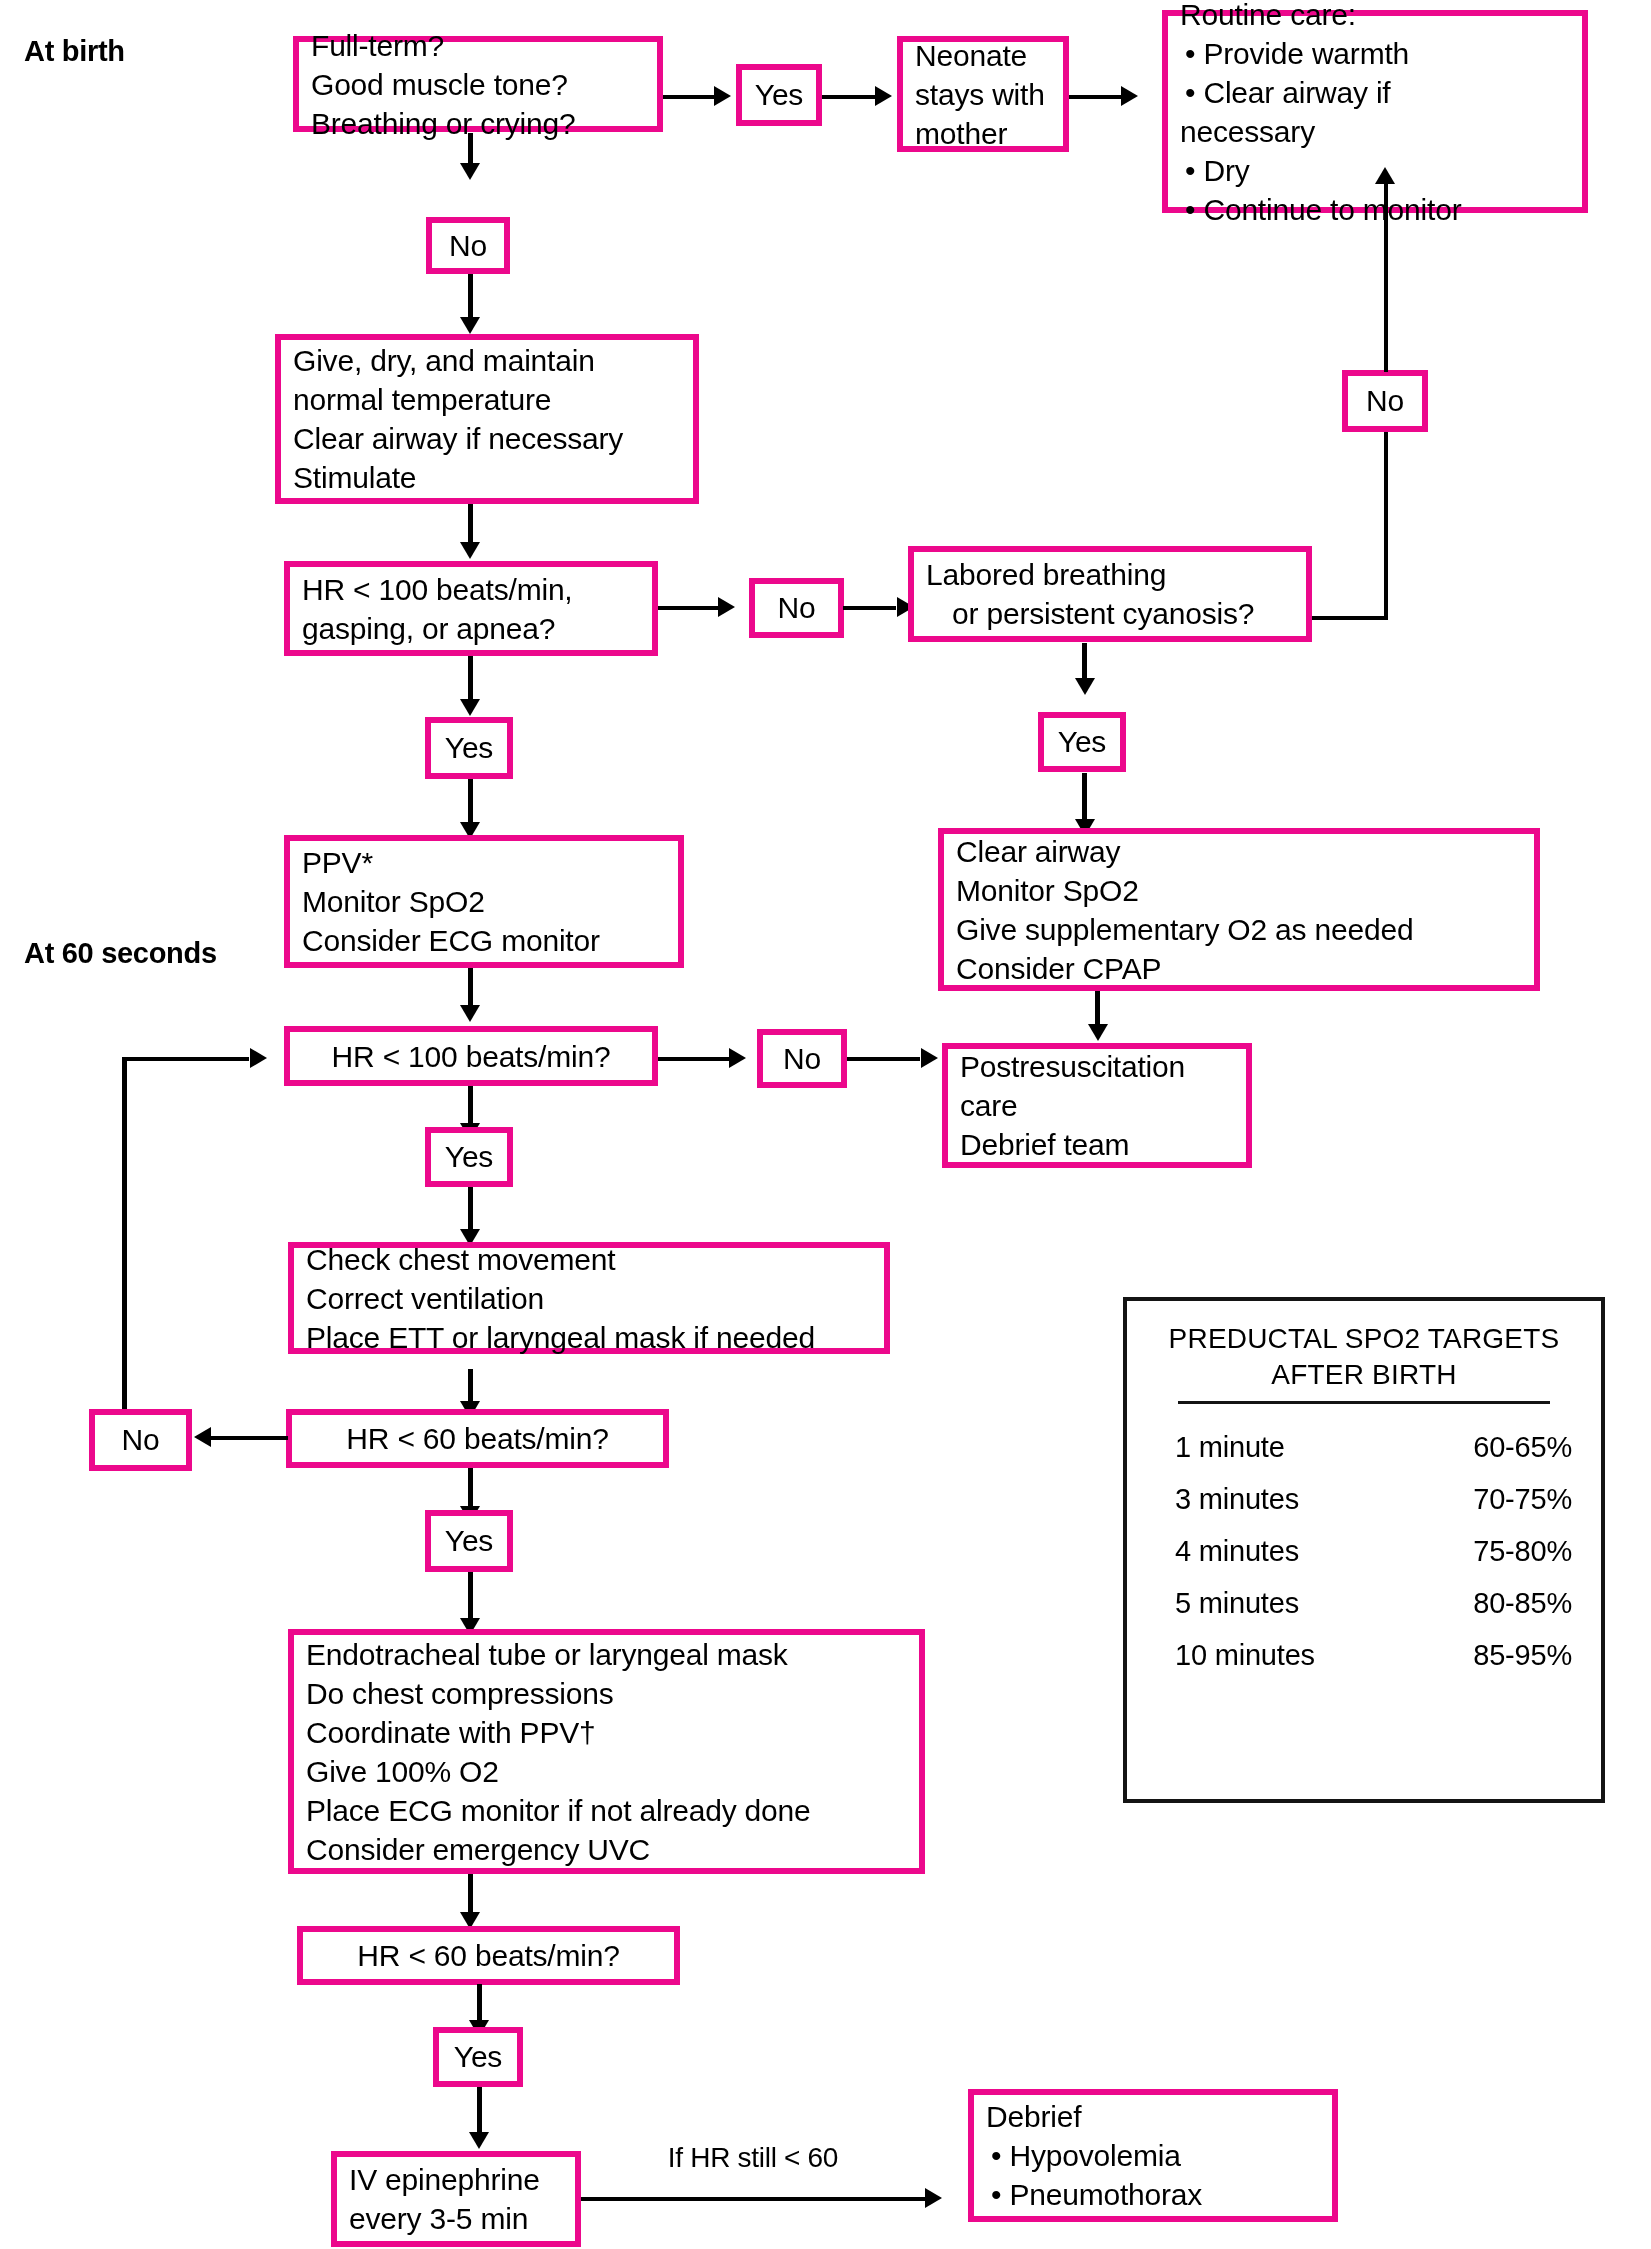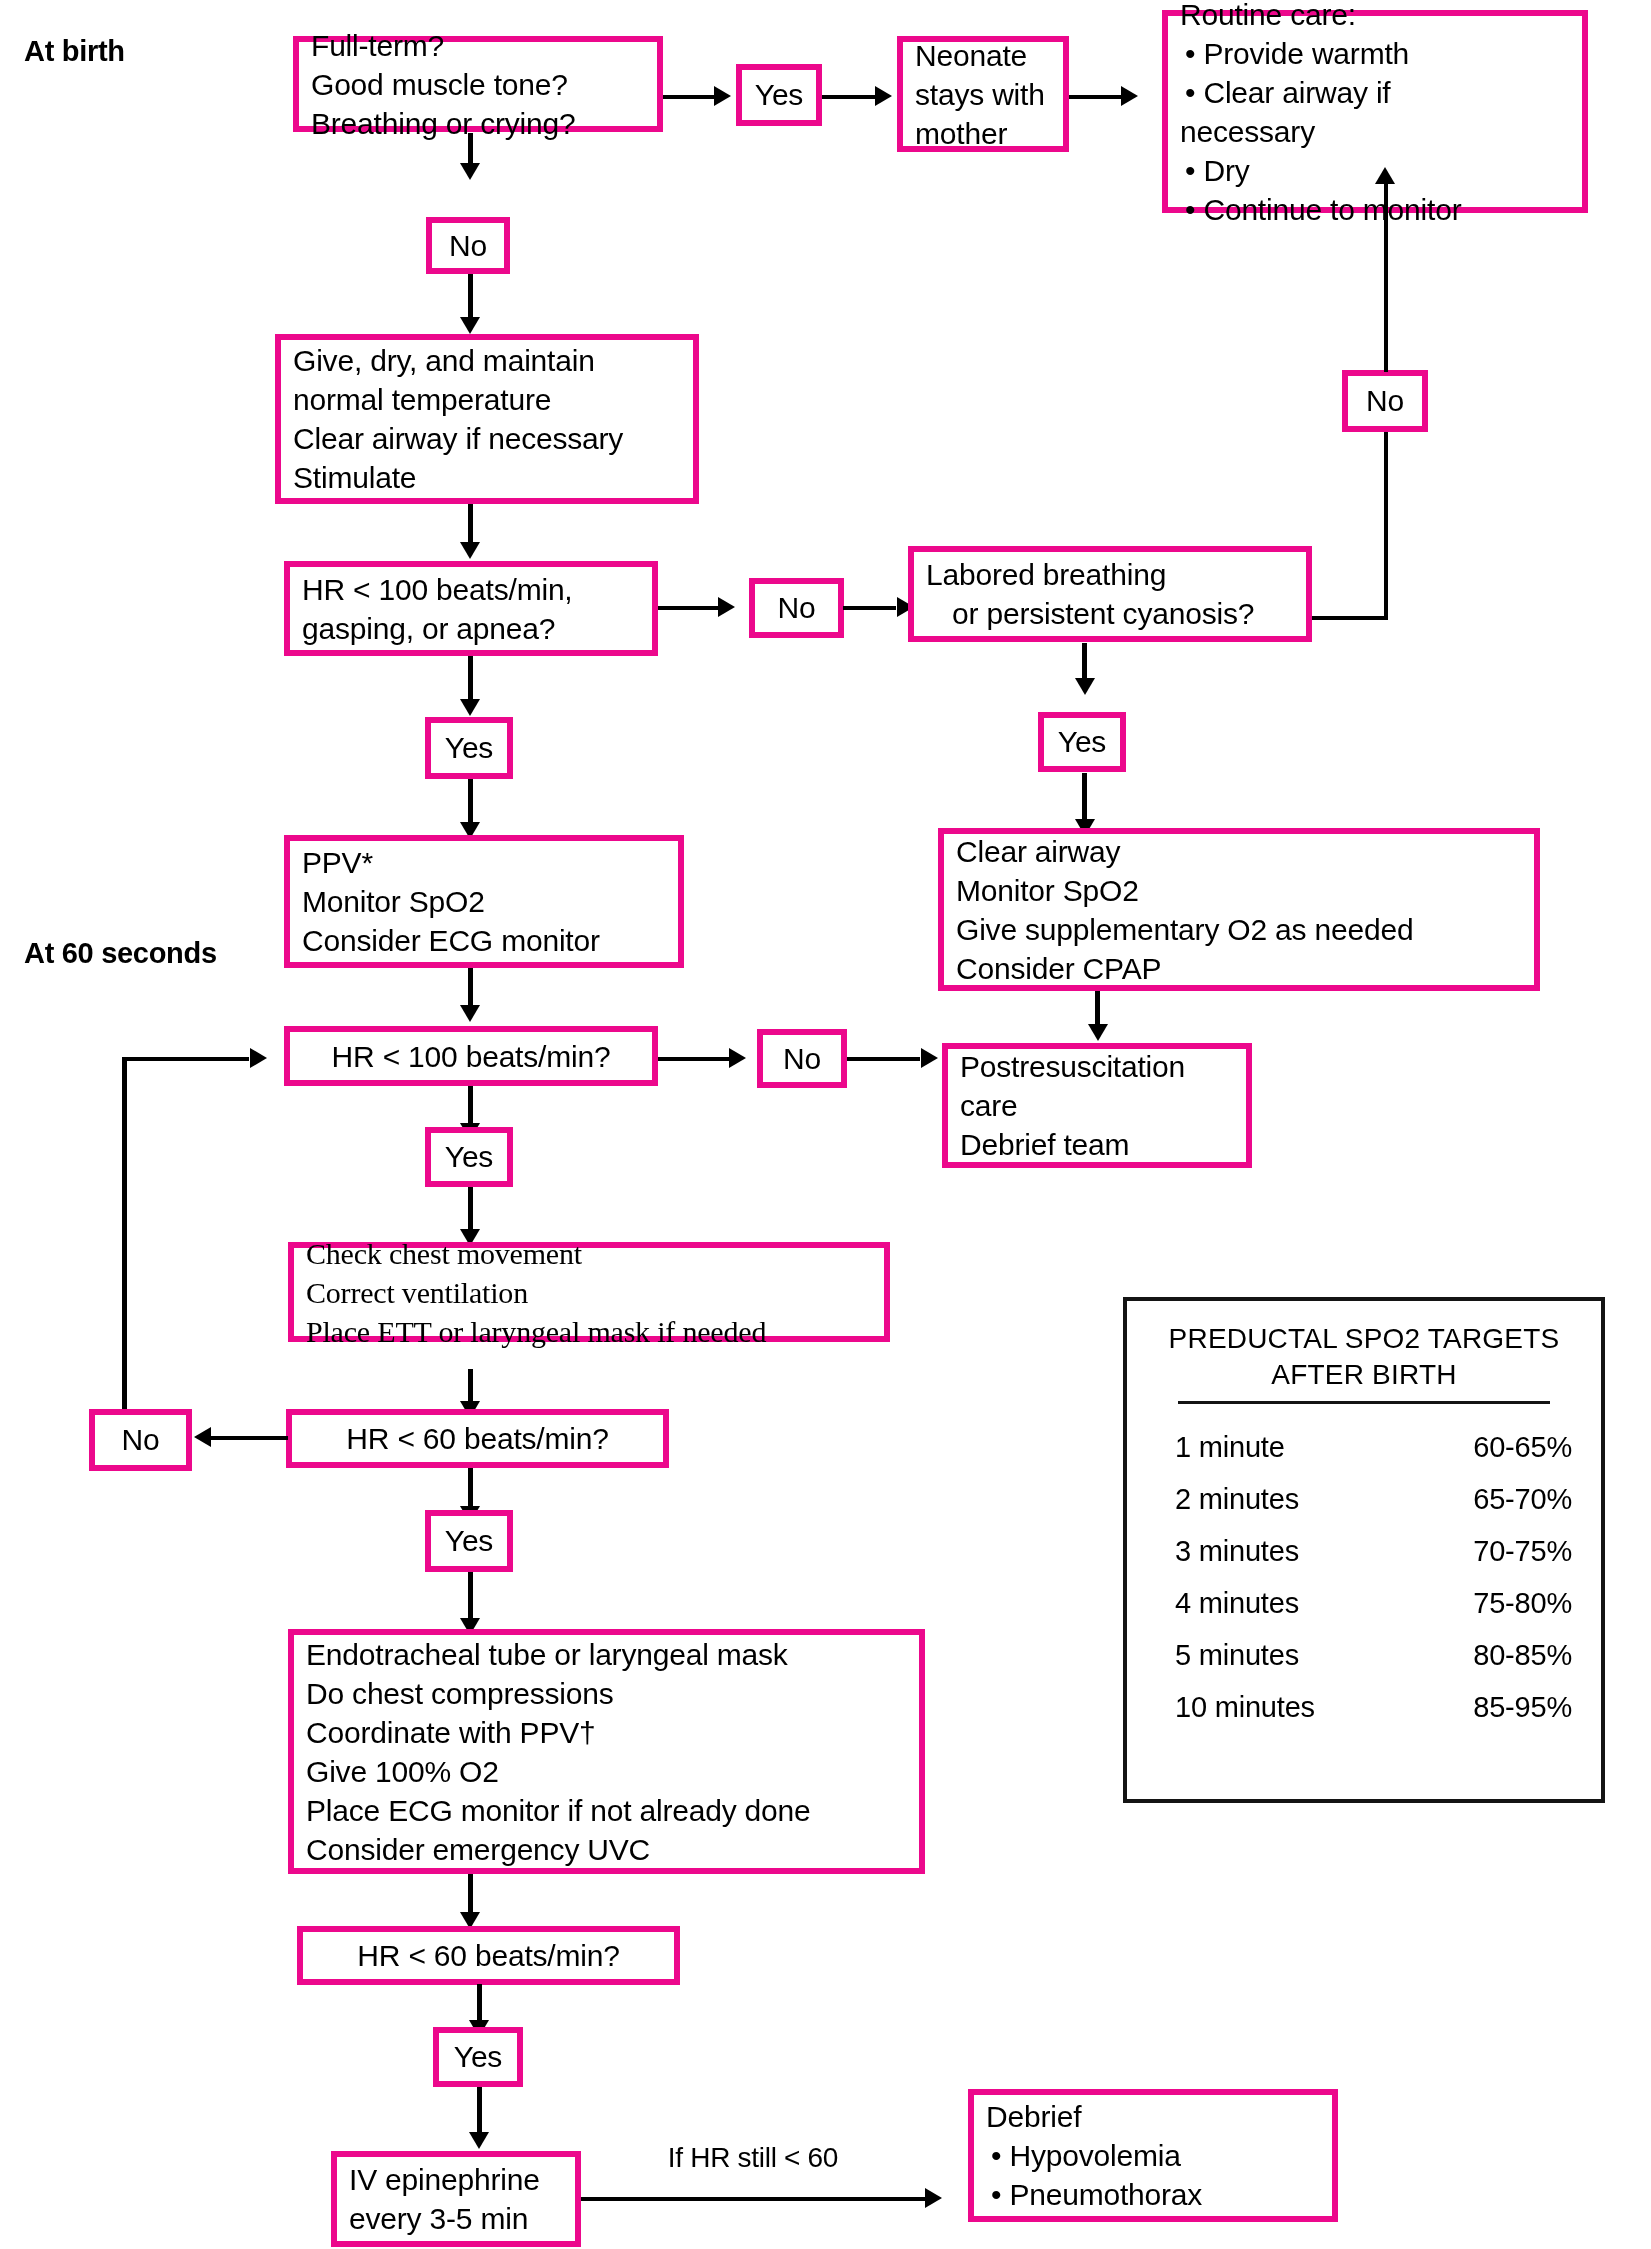--- a/index.html
+++ b/index.html
@@ -287,21 +287,21 @@
   </div>
 
   <div class="vline" style="left:468px; top:1086px; width:5.2px; height:45px;"></div>
   <div class="arrow-down" style="left:460px; top:1123px;"></div>
 
   <div class="yn" style="left:425px; top:1127px; width:88px; height:60px;">Yes</div>
 
   <div class="vline" style="left:468px; top:1187px; width:5.2px; height:48px;"></div>
   <div class="arrow-down" style="left:460px; top:1229px;"></div>
 
-  <div class="pbox" style="left:288px; top:1242px; width:602px; height:100px; padding:6.9px 0;font-family:Liberation Serif, serif;">
+  <div class="pbox" style="left:288px; top:1242px; width:602px; height:112px; padding:6.9px 0;">
     <div class="line">Check chest movement</div>
     <div class="line">Correct ventilation</div>
     <div class="line">Place ETT or laryngeal mask if needed</div>
   </div>
 
   <div class="vline" style="left:468px; top:1369px; width:5.2px; height:40px;"></div>
   <div class="arrow-down" style="left:460px; top:1401px;"></div>
 
   <div class="pbox center" style="left:286px; top:1409px; width:383px; height:59px;">
     <div class="line">HR &lt; 60 beats/min?</div>
@@ -365,24 +365,20 @@
     <div class="pt-title">PREDUCTAL SPO2 TARGETS</div>
     <div class="pt-title">AFTER BIRTH</div>
     <div class="pt-rule"></div>
     <table>
       <tbody>
         <tr>
           <td class="time">1 minute</td>
           <td class="pct">60-65%</td>
         </tr>
         <tr>
-          <td class="time">2 minutes</td>
-          <td class="pct">65-70%</td>
-        </tr>
-        <tr>
           <td class="time">3 minutes</td>
           <td class="pct">70-75%</td>
         </tr>
         <tr>
           <td class="time">4 minutes</td>
           <td class="pct">75-80%</td>
         </tr>
         <tr>
           <td class="time">5 minutes</td>
           <td class="pct">80-85%</td>

